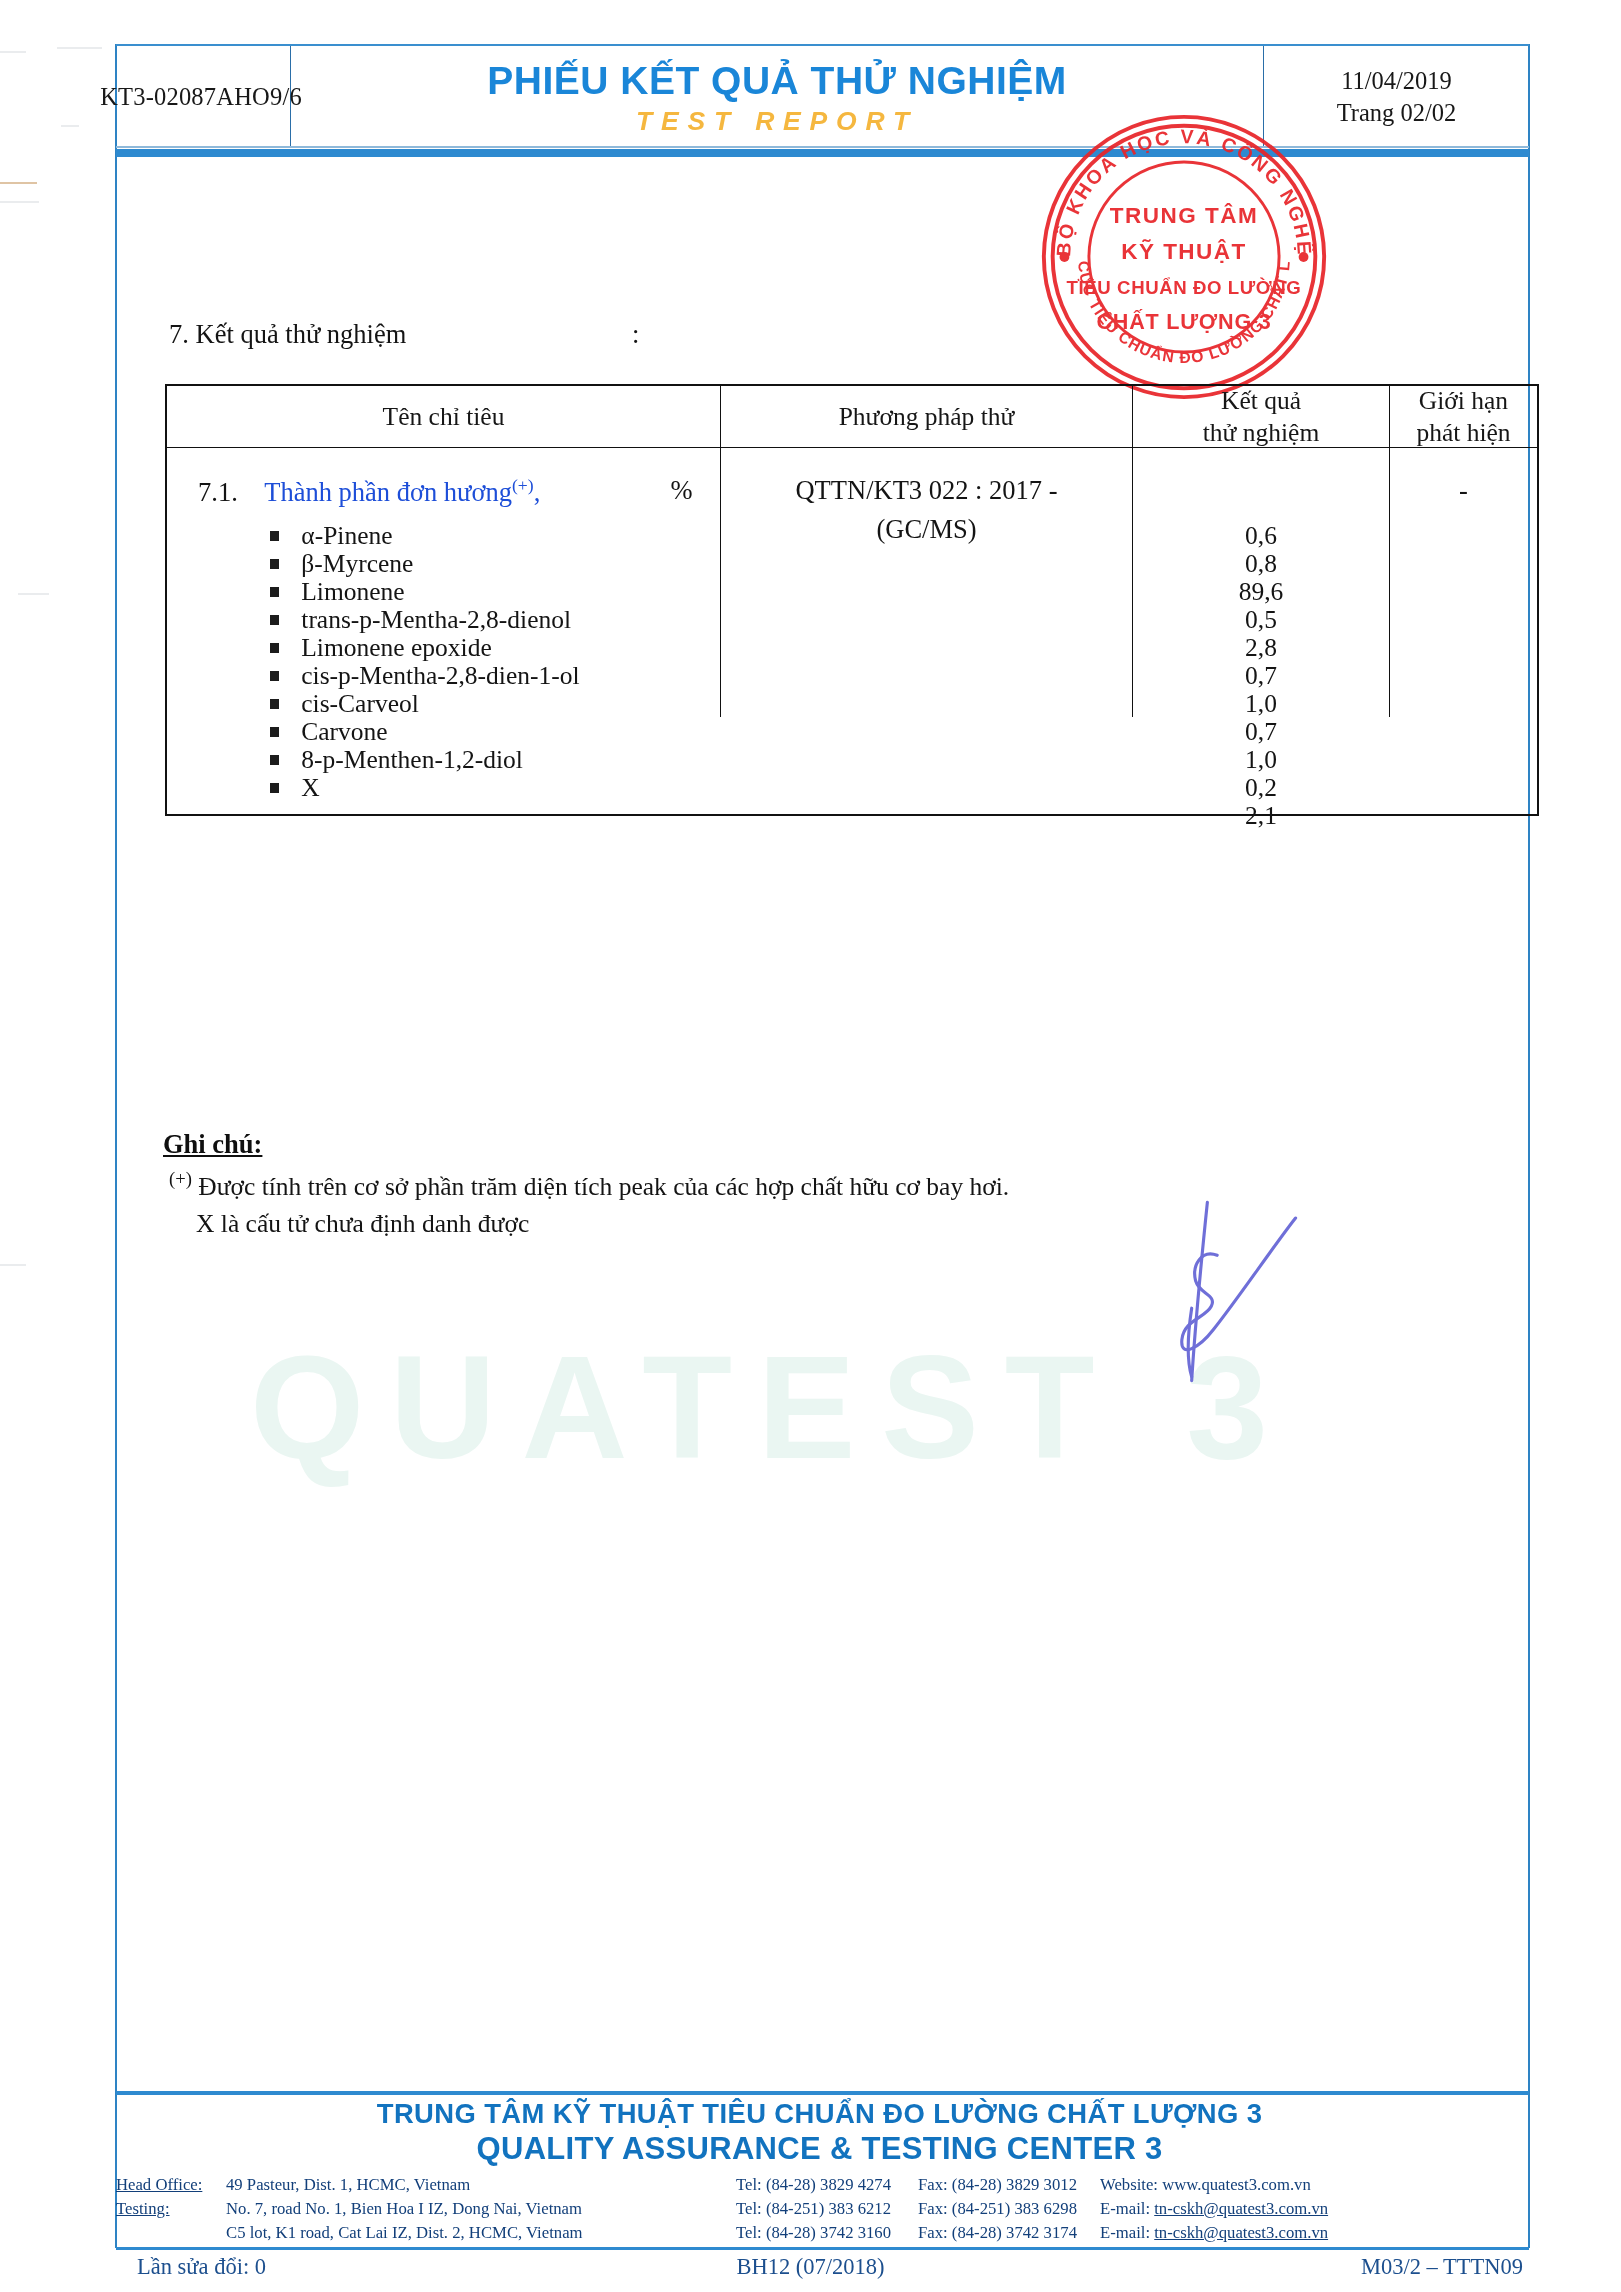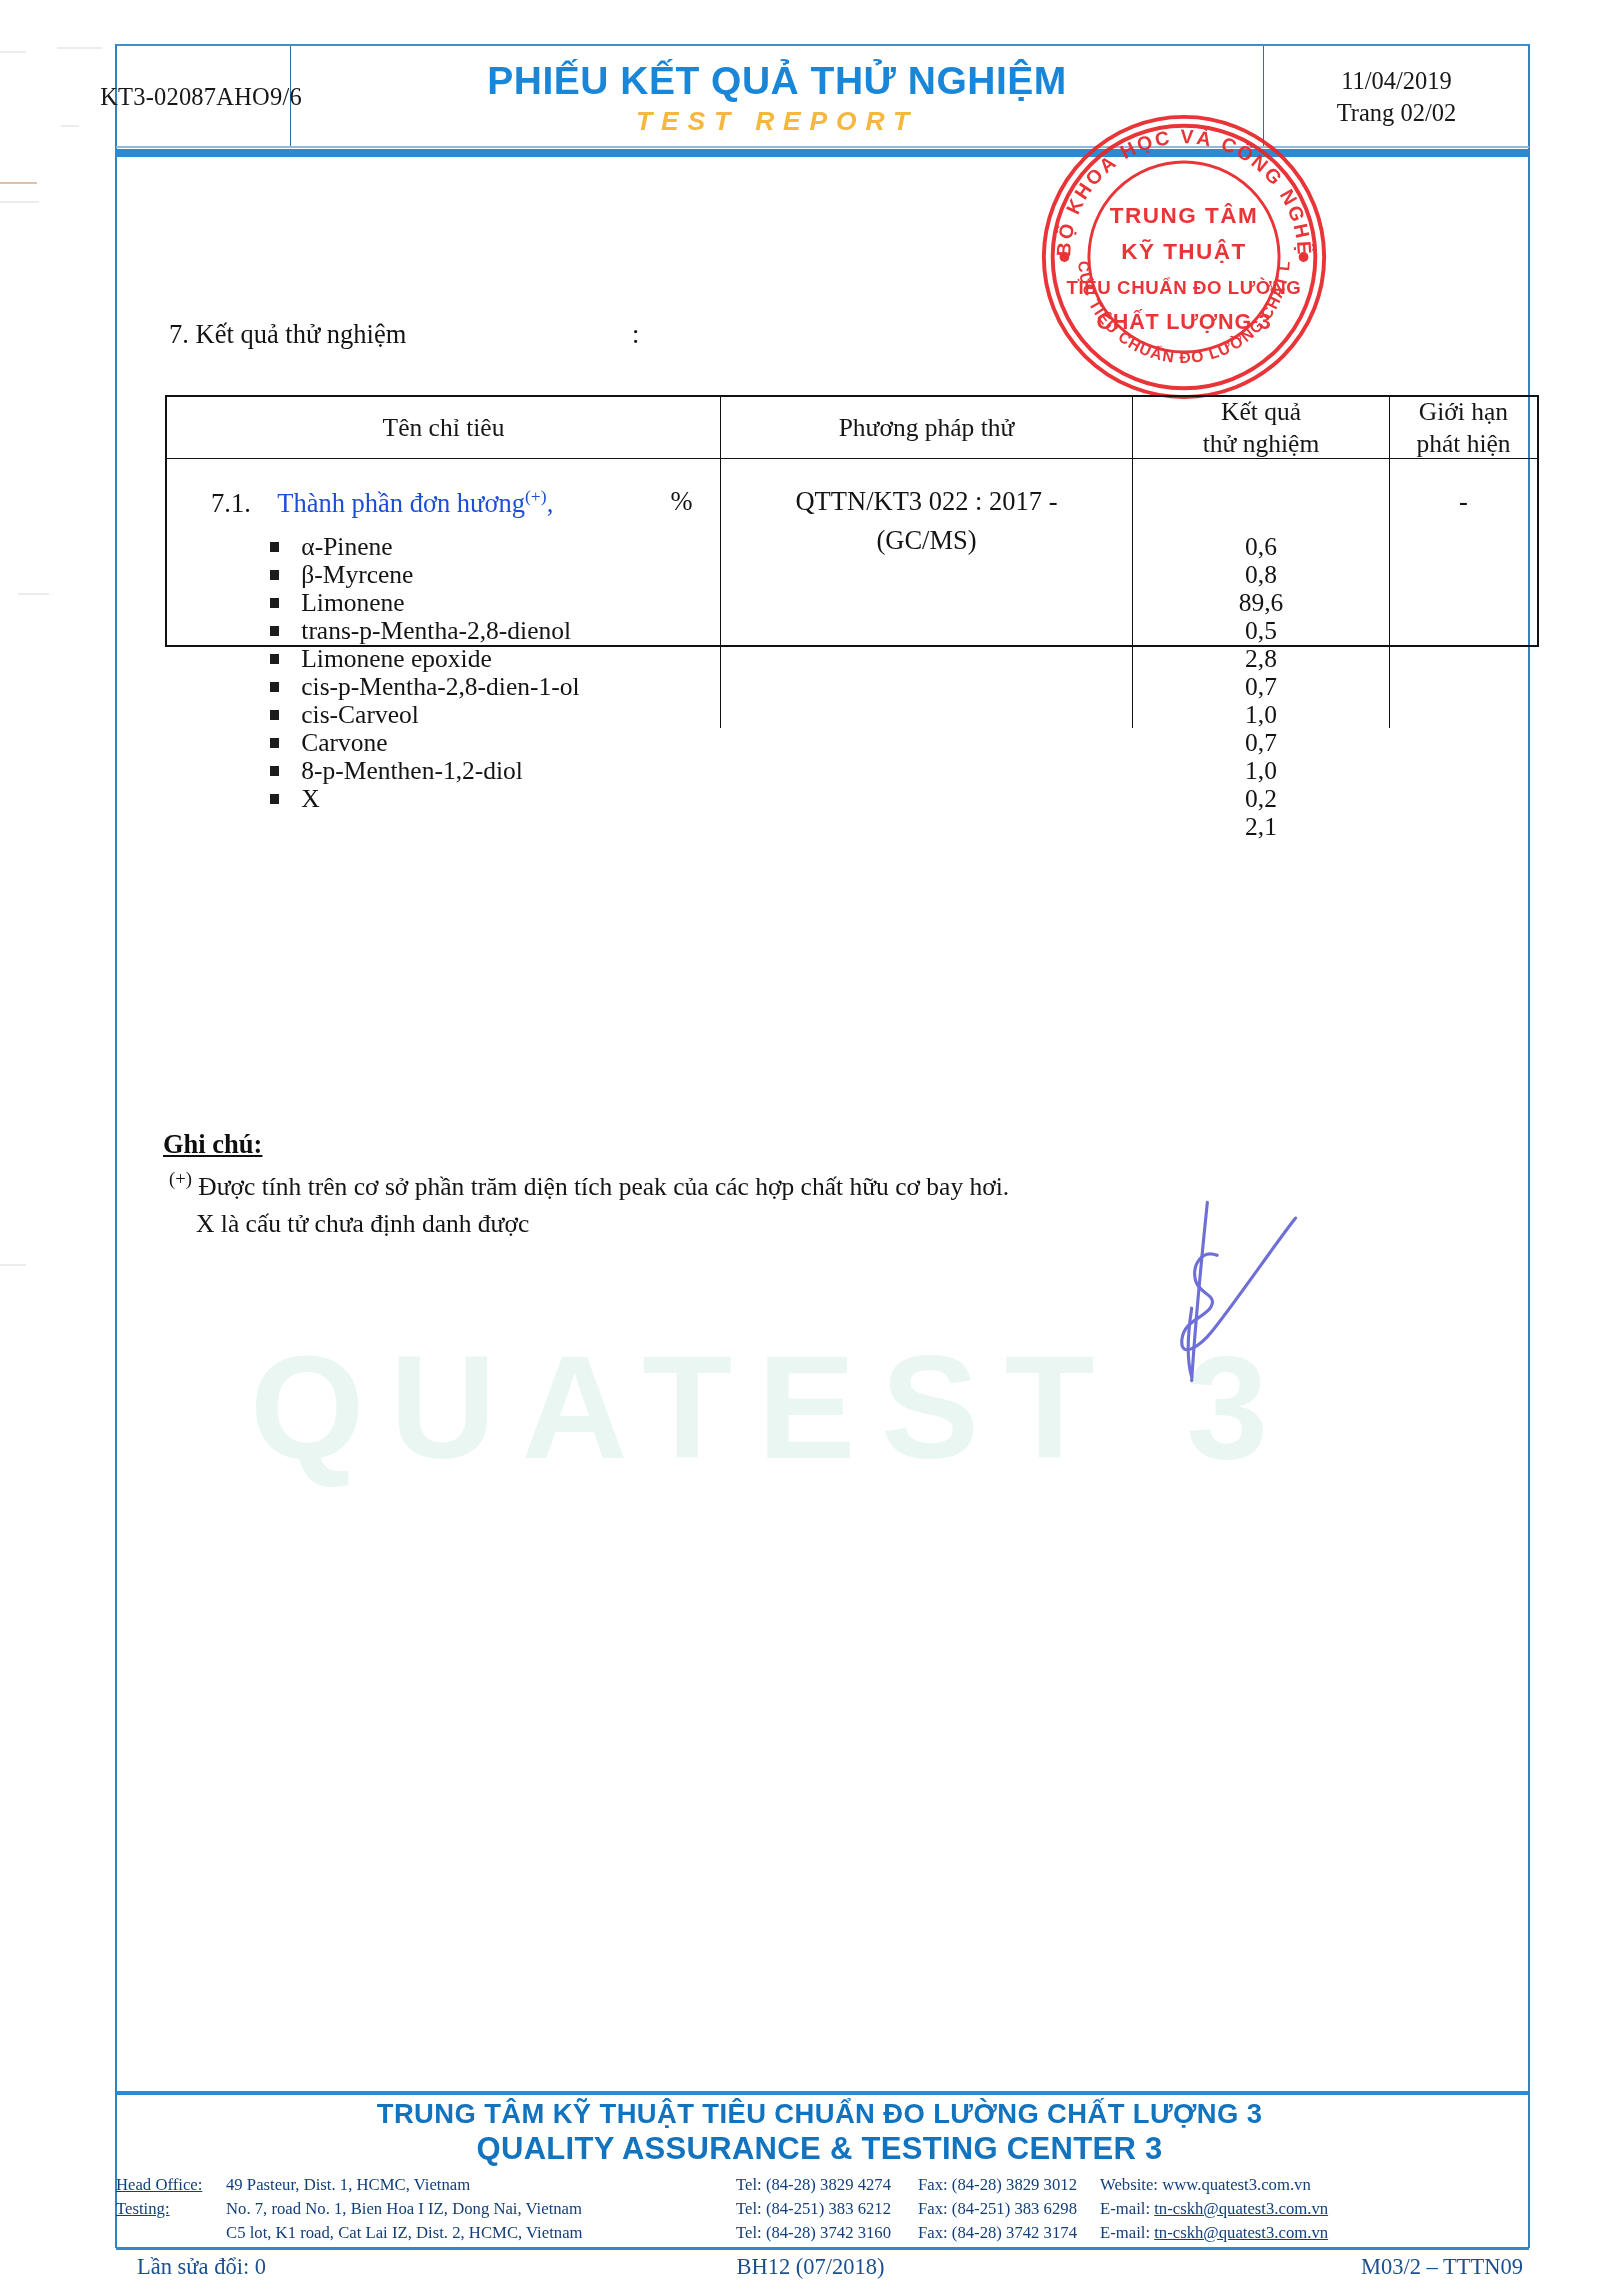--- a/index.html
+++ b/index.html
@@ -132,22 +132,22 @@
   .sec-colon {
     position: absolute;
     left: 632px; top: 319px;
     font-size: 26.5px;
     color: #141414;
   }
 
   
   .tbl {
     position: absolute;
-    left: 165px; top: 395px;
-    width: 1374px; height: 252px;
+    left: 165px; top: 384px;
+    width: 1374px; height: 432px;
     border: 2.5px solid #111;
     box-sizing: border-box;
   }
   .tbl-head {
     display: flex;
     height: 61px;
     border-bottom: 1.5px solid #111;
   }
   .tbl-body {
     display: flex;
@@ -172,21 +172,21 @@
 
   
   .cell-name { position: relative; height: 100%; }
   .row1 {
     position: absolute;
     left: 0; top: 27.4px;
     width: 100%;
     display: flex;
     align-items: baseline;
   }
-  .row1-no   { margin-left: 44px; font-size: 26.5px; color:#141414; }
+  .row1-no   { margin-left: 31px; font-size: 26.5px; color:#141414; }
   .row1-text { margin-left: 26.5px; font-size: 26.5px; color:#1d4ed8; white-space: nowrap; }
   .sup-plus  { font-size: 17.6px; vertical-align: super; }
   .row1-unit { position: absolute; right: 27.4px; font-size: 26.5px; color:#141414; }
 
   .analyte-list {
     position: absolute;
     left: 0; top: 74px;
     width: 100%;
     margin: 0; padding: 0;
     list-style: none;

